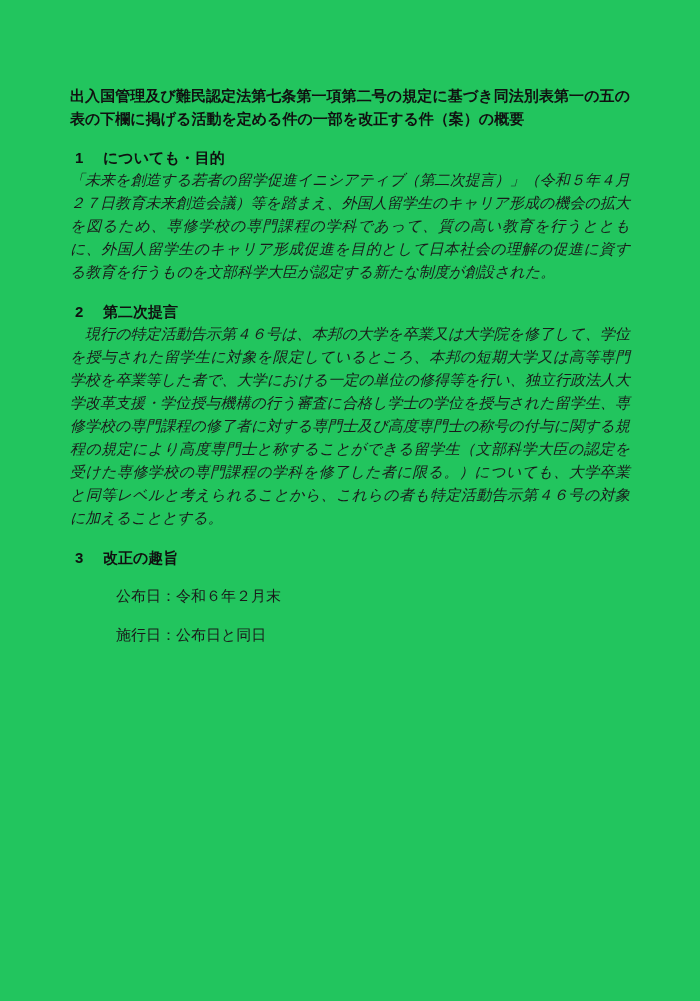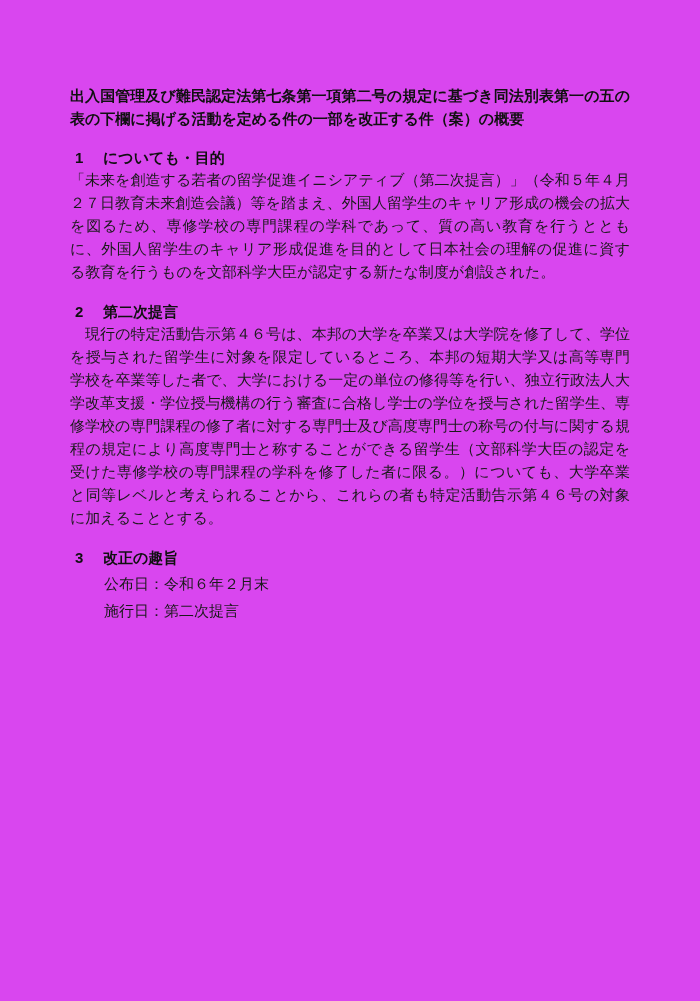--- a/index.html
+++ b/index.html
@@ -4,21 +4,21 @@
 <style>
   html, body {
     margin: 0;
     padding: 0;
     background: #ffffff;
   }
   .page {
     position: relative;
     width: 700px;
     height: 1001px;
-    background: #d946ef;
+    background: #22c55e;
     box-sizing: border-box;
     padding: 84px 70px 0 70px;
     font-family: "Liberation Serif", "DejaVu Serif", serif;
     font-size: 15px;
     line-height: 23px;
     color: #1a1a1a;
     overflow: hidden;
   }
   .doc-title {
     font-family: "Liberation Sans", "DejaVu Sans", sans-serif;
@@ -41,27 +41,28 @@
     flex: 0 0 auto;
     width: 28px;
   }
   .section-label {
     flex: 1 1 auto;
   }
   .para {
     margin: 0;
     text-indent: 1em;
     text-align: justify;
+    font-style: italic;
   }
   .para.bracket-start {
     
     text-indent: 0;
   }
   .sched-line {
-    margin: 4px;
+    margin: 16px;
     padding-left: 2em;
   }
 </style>
 </head>
 <body>
 
 <div class="page">
   <p class="doc-title">出入国管理及び難民認定法第七条第一項第二号の規定に基づき同法別表第一の五の表の下欄に掲げる活動を定める件の一部を改正する件（案）の概要</p>
   <div>
       <section class="section">
@@ -77,16 +78,16 @@
           <span class="section-label">第二次提言</span>
         </div>
         <p class="para">現行の特定活動告示第４６号は、本邦の大学を卒業又は大学院を修了して、学位を授与された留学生に対象を限定しているところ、本邦の短期大学又は高等専門学校を卒業等した者で、大学における一定の単位の修得等を行い、独立行政法人大学改革支援・学位授与機構の行う審査に合格し学士の学位を授与された留学生、専修学校の専門課程の修了者に対する専門士及び高度専門士の称号の付与に関する規程の規定により高度専門士と称することができる留学生（文部科学大臣の認定を受けた専修学校の専門課程の学科を修了した者に限る。）についても、大学卒業と同等レベルと考えられることから、これらの者も特定活動告示第４６号の対象に加えることとする。</p>
       </section>
       <section class="section">
         <div class="section-heading">
           <span class="section-number">3</span>
           <span class="section-label">改正の趣旨</span>
         </div>
         <p class="sched-line">公布日：令和６年２月末</p>
-        <p class="sched-line">施行日：第二次提言</p>
+        <p class="sched-line">施行日：公布日と同日</p>
       </section>
     </div>
 </div>
 
 </body></html>

